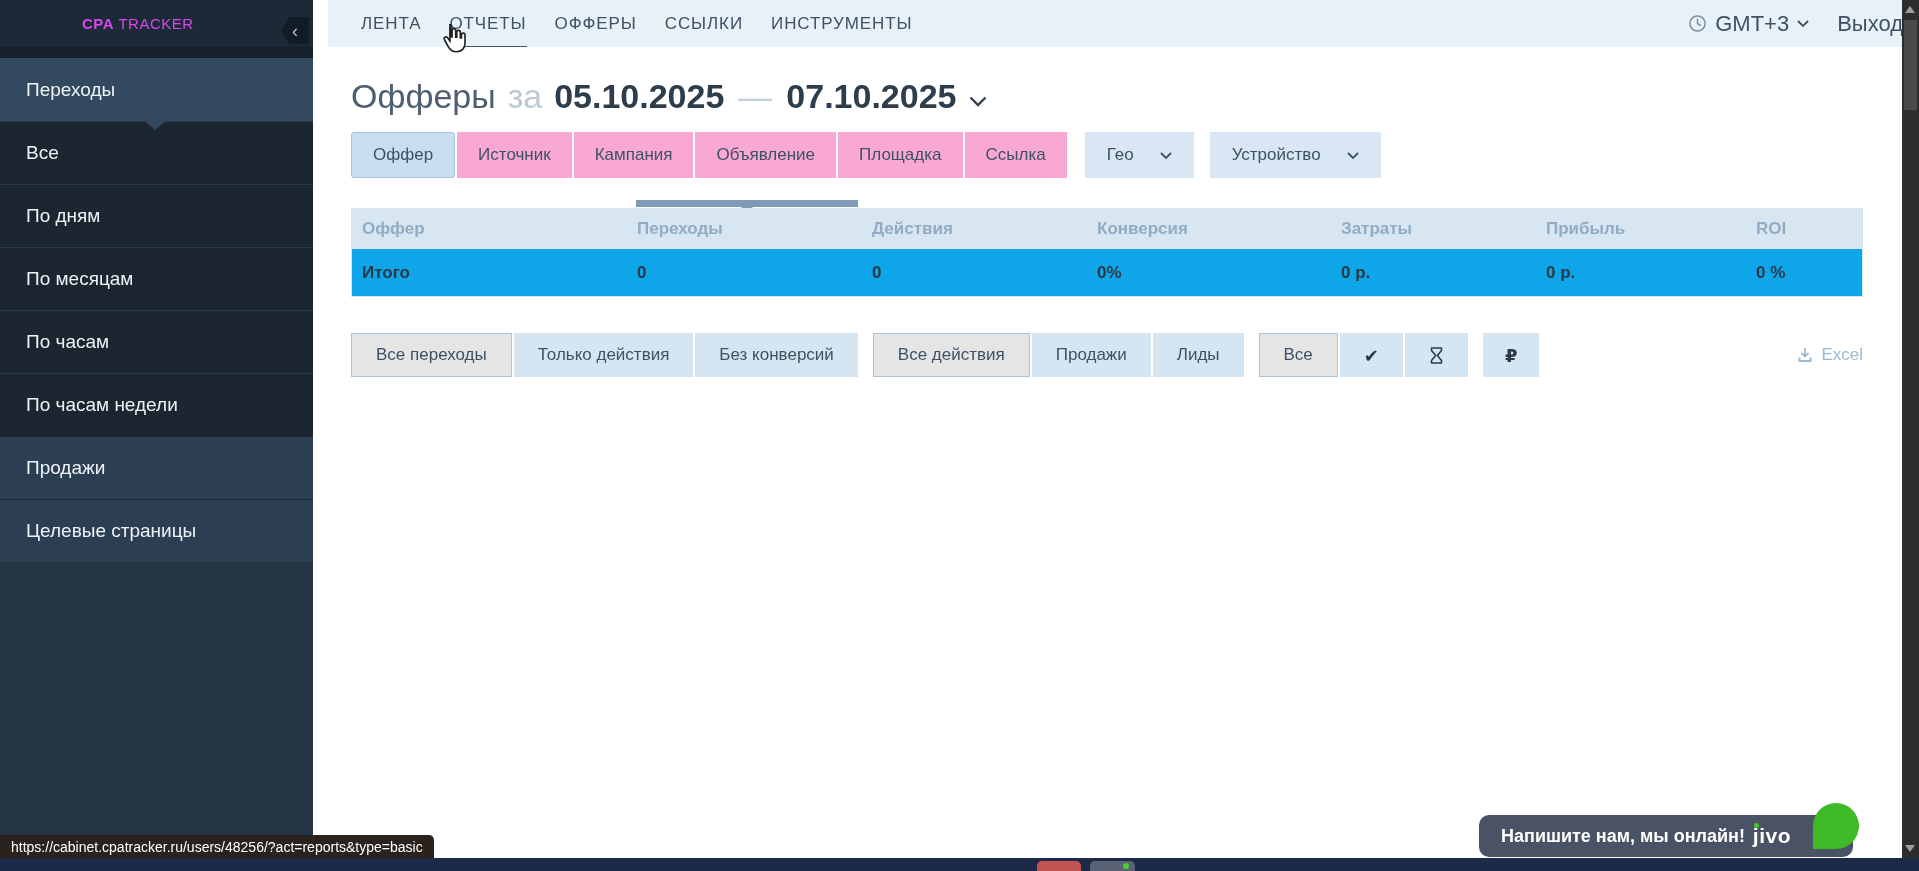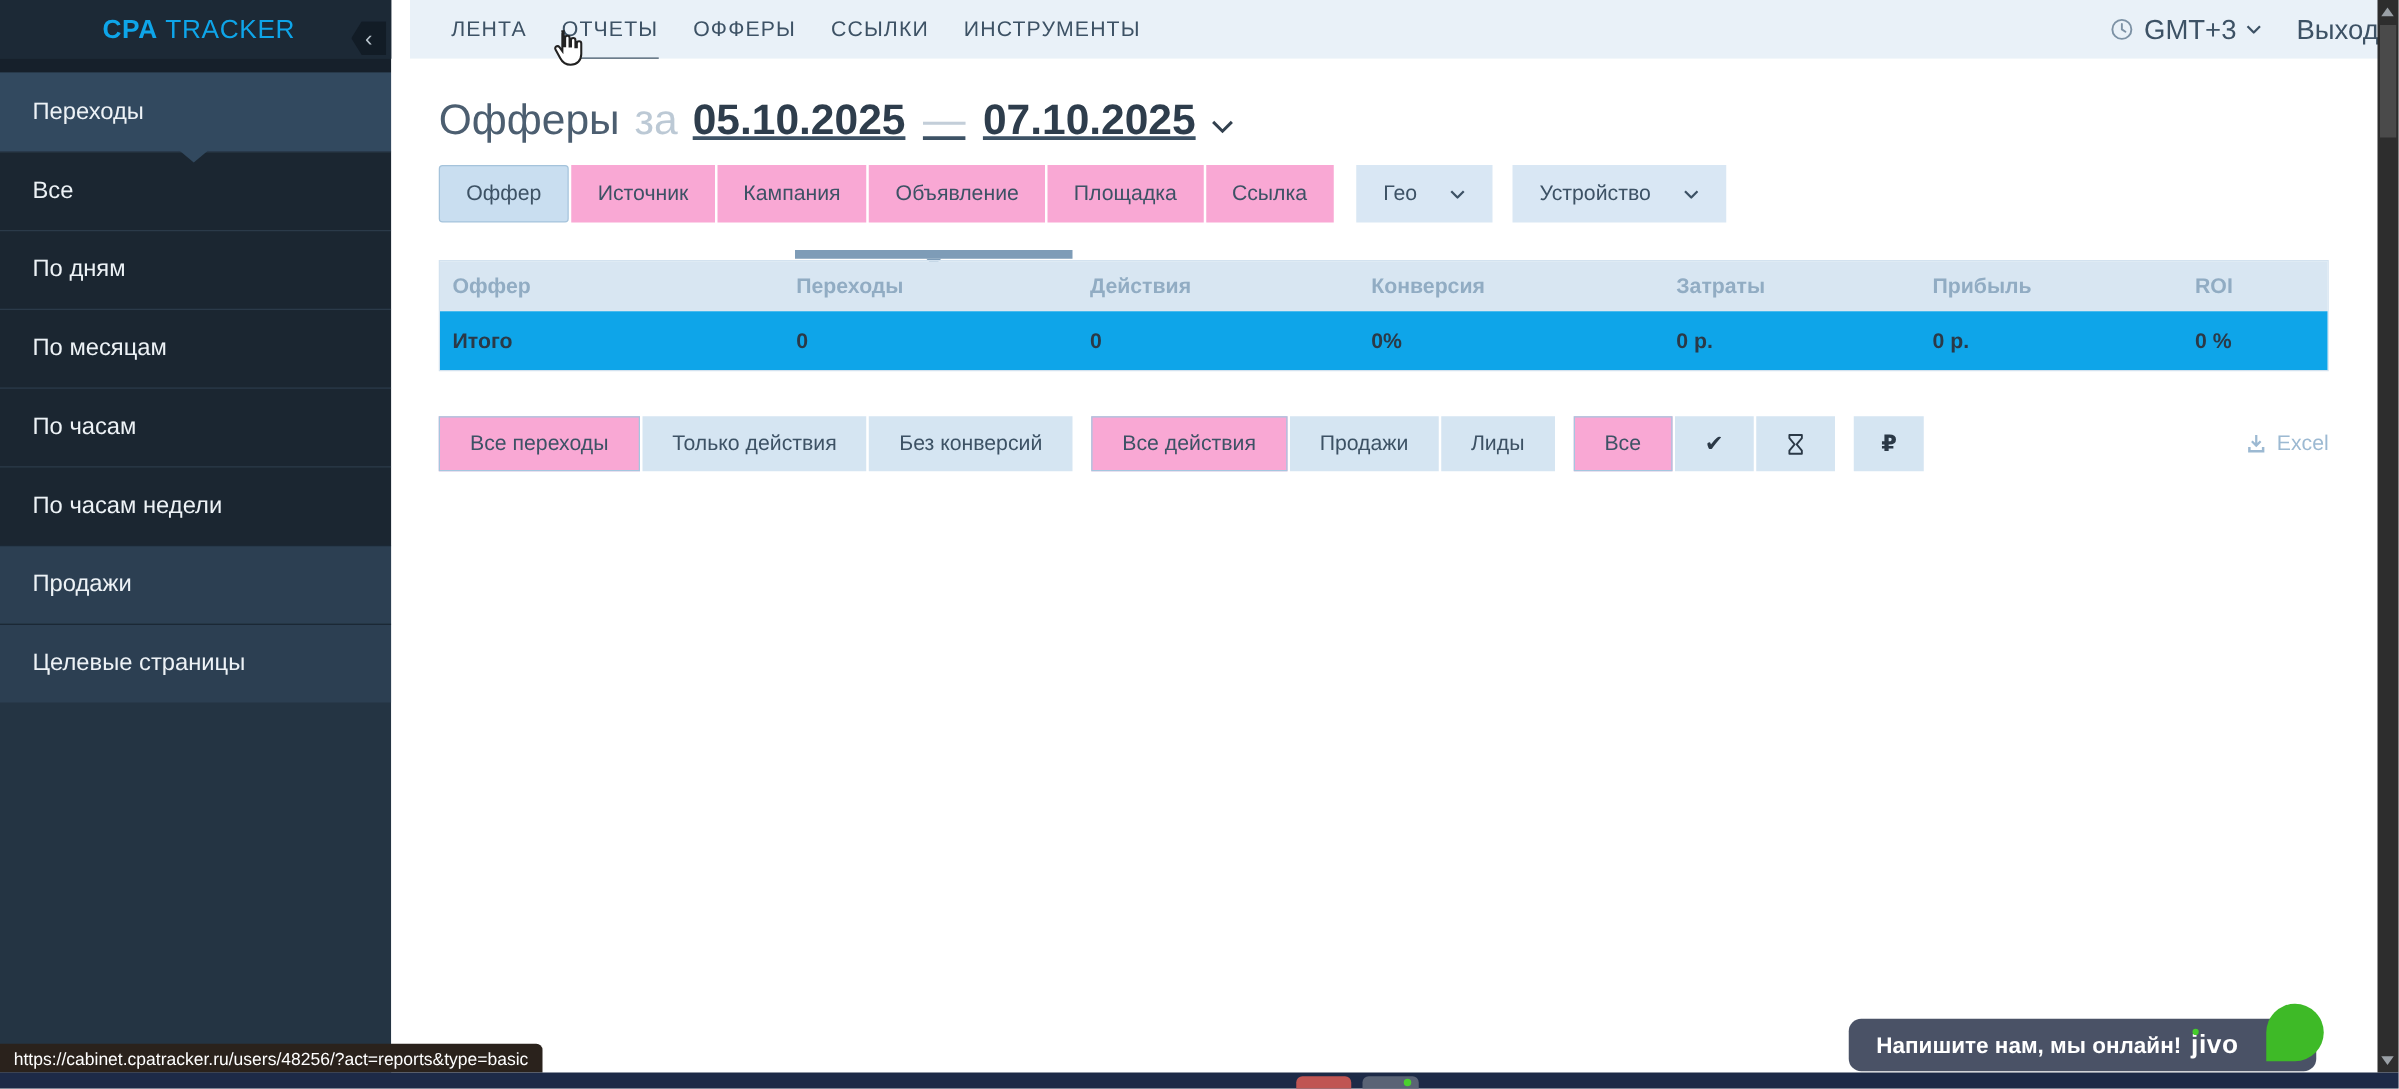--- a/index.html
+++ b/index.html
@@ -5,21 +5,21 @@
   * { margin:0; padding:0; box-sizing:border-box; }
   html,body { width:1919px; height:871px; }
   body {
     position:relative; overflow:hidden; background:#fff;
     font-family:"Liberation Sans", sans-serif; color:#3d5265;
   }
 
   
   #sidebar { position:absolute; left:0; top:0; width:313px; height:858px; background:#243443; }
   .sidebar-header { height:47px; background:#1c2936; display:flex; align-items:center; padding-left:82px; }
-  .logo { color:#0ea5e9; font-size:21px; letter-spacing:.5px; white-space:nowrap; }
+  .logo { color:#d946ef; font-size:15px; letter-spacing:.5px; white-space:nowrap; }
   .logo b { font-weight:bold; }
   .collapse-btn {
     position:absolute; left:281px; top:17px; width:28px; height:27px; background:#121c26;
     clip-path:polygon(0 50%,30% 0,100% 0,100% 100%,30% 100%);
     color:#b9c4cd; display:flex; align-items:center; justify-content:center;
     font-size:18px; line-height:1; cursor:pointer;
   }
   .sidebar-gap { position:absolute; left:0; top:47px; width:100%; height:11px; background:#16202b; }
   .menu { position:absolute; left:0; top:58px; width:100%; }
   .mitem { height:63px; display:flex; align-items:center; padding-left:26px; font-size:19px; color:#edf2f6; cursor:pointer; }
@@ -39,21 +39,21 @@
   .topbar-right { position:absolute; right:14px; top:0; height:100%; display:flex; align-items:center; font-size:22px; color:#3d5265; }
   .tz { display:flex; align-items:center; gap:8px; cursor:pointer; }
   .logout { margin-left:28px; cursor:pointer; }
 
   
   #content { position:absolute; left:313px; top:47px; width:1589px; height:811px; background:#fff; }
 
   .report-title { position:absolute; left:38px; top:30px; display:flex; align-items:baseline; font-size:34px; white-space:nowrap; }
   .report-title .t-name { color:#4c5e70; }
   .report-title .t-prep { color:#bcc9d5; margin:0 12px; }
-  .date-range { display:flex; align-items:baseline; cursor:pointer;text-decoration:underline; }
+  .date-range { display:flex; align-items:baseline; cursor:pointer; }
   .date-range .d { color:#2e3d4c; font-weight:bold; }
   .date-range .dash { color:#c3ced9; margin:0 14px; }
   .date-range svg { align-self:center; margin-left:12px; margin-top:10px; }
 
   .dim-tabs { position:absolute; left:38px; top:85px; height:46px; display:flex; align-items:stretch; }
   .dtab { background:#f9a8d4; margin-right:2px; padding:0 21px; display:flex; align-items:center; font-size:17px; color:#3d5265; cursor:pointer; white-space:nowrap; }
   .dtab.active { background:#c9def0; border:1px solid #a5c3db; border-radius:3px; }
   .ddrop { background:#d9e7f4; margin-left:16px; padding:0 22px; display:flex; align-items:center; gap:26px; font-size:17px; color:#3d5265; cursor:pointer; white-space:nowrap; }
 
   .sort-indicator { position:absolute; left:323px; top:153px; width:222px; height:7px; background:#7e9cb7; }
@@ -62,21 +62,21 @@
   .report-table { position:absolute; left:38px; top:161px; width:1512px; border:1px solid #d3e2ef; }
   .tgrid { display:grid; grid-template-columns:285px 235px 225px 244px 205px 210px 108px; align-items:center; }
   .thead { height:40px; background:#d8e6f2; color:#91acc3; font-weight:bold; font-size:17px; }
   .trow  { height:47px; background:#0ea5e9; color:#2b3947; font-weight:bold; font-size:17px; }
   .tgrid > div:first-child { padding-left:10px; }
   .thead > div { cursor:pointer; }
 
   .filters { position:absolute; left:38px; top:286px; height:44px; display:flex; font-size:17px; }
   .fgroup { display:flex; margin-right:13px; }
   .fbtn { background:#d5e5f2; margin-right:2px; padding:0 24px; display:flex; align-items:center; color:#3d5265; cursor:pointer; white-space:nowrap; }
-  .fbtn.active { background:#f9a8d4; border:1px solid #a5c6df; }
+  .fbtn.active { background:#e5e5e5; border:1px solid #a5c6df; }
   .fbtn.icon-btn { padding:0 24px; color:#2b3947; font-family:"DejaVu Sans", sans-serif; font-size:18px; font-weight:bold; }
   .fbtn.rub { margin-left:0; font-family:"DejaVu Sans", sans-serif; color:#2b3947; font-size:18px; font-weight:bold; padding:0 22px; }
 
   .excel { position:absolute; right:39px; top:298px; display:flex; align-items:center; gap:8px; color:#9cb9d2; font-size:17px; cursor:pointer; }
 
   
   .jivo { position:absolute; left:1479px; top:815px; width:374px; height:42px; background:#4a5266; border-radius:10px; display:flex; align-items:center; color:#fff; z-index:40; cursor:pointer;font-weight:bold; }
   .jivo-msg { margin-left:22px; font-size:18px; }
   .jivo-brand { position:absolute; right:62px; font-size:21px; letter-spacing:.5px; }
   .jivo-brand::before { content:""; position:absolute; left:1px; top:-1px; width:5px; height:5px; border-radius:50%; background:#45cb2c; }

